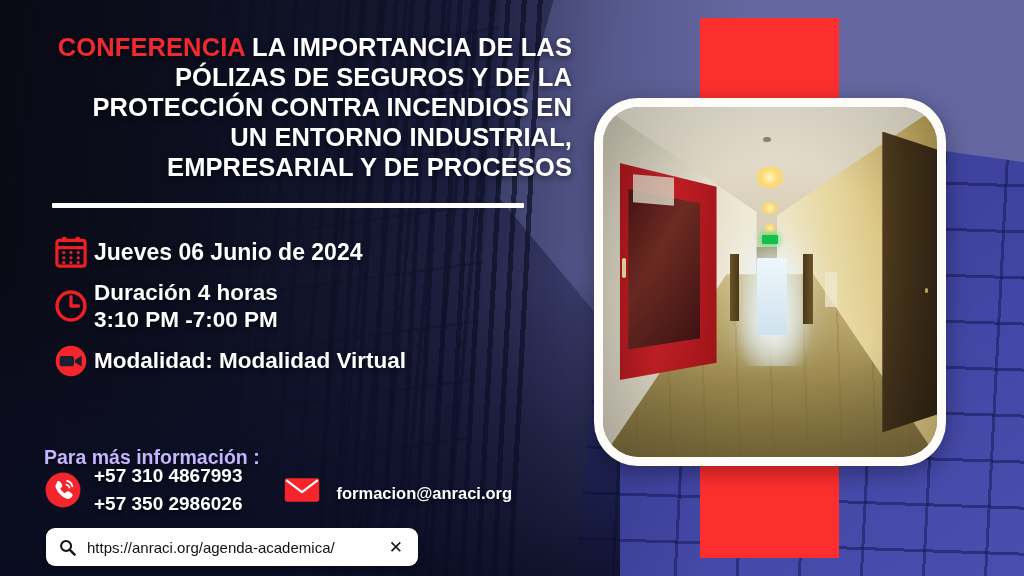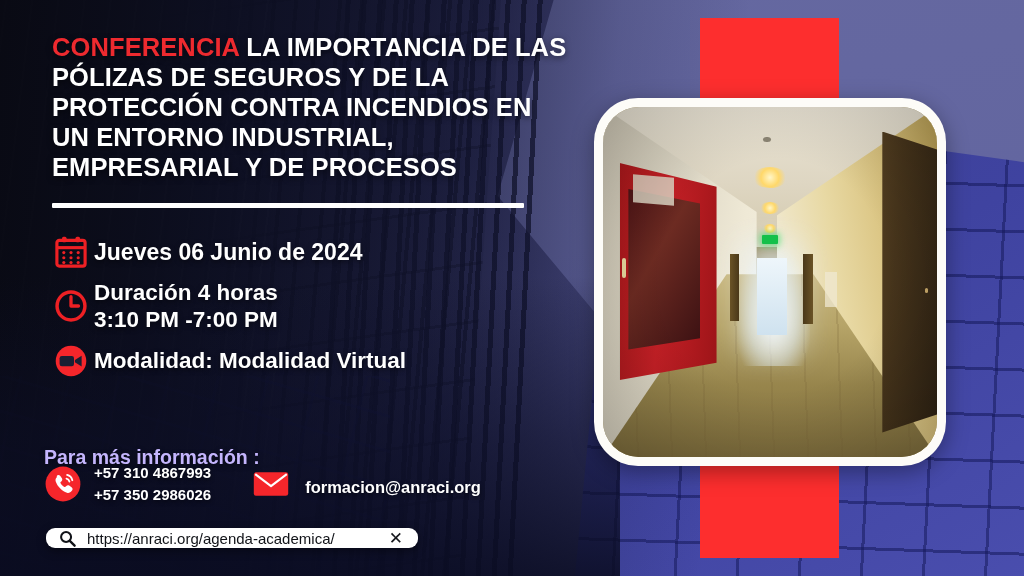--- a/index.html
+++ b/index.html
@@ -257,20 +257,21 @@
   
   .headline {
     position: absolute; left: 52px; top: 32px;
     width: 520px;
     font-size: 25.5px;
     font-weight: 700;
     line-height: 1.18;
     color: #ffffff;
     letter-spacing: .1px;
     text-shadow: 0 2px 6px rgba(0,0,0,.55);
+    text-align: right;
   }
   .headline .kw { color: #ee2a2f; }
 
   .rule {
     position: absolute; left: 52px; top: 203px;
     width: 472px; height: 5px;
     background: #ffffff;
     border-radius: 1px;
   }
 
@@ -296,35 +297,35 @@
     font-size: 19.5px;
     font-weight: 700;
     text-shadow: 0 2px 5px rgba(0,0,0,.5);
     margin-top: 28px;
   }
 
   .contacts { position: absolute; left: 44px; top: 462px; display: flex; align-items: center; }
   .contact-phone { display:flex; align-items:center; }
   .phone-nums {
     margin-left: 12px;
-    color:#fff; font-size:15px; font-weight:700; line-height:1.45;
+    color:#fff; font-size:19px; font-weight:700; line-height:1.45;
     text-shadow:0 2px 4px rgba(0,0,0,.5);
     white-space: pre-line;
   }
   .contact-email { display:flex; align-items:flex-end; margin-left: 42px; }
   .email-text {
     margin-left: 16px;
     color:#fff; font-size:16.5px; font-weight:700;
     text-shadow:0 2px 4px rgba(0,0,0,.5);
   }
 
   
   .url-bar {
     position: absolute; left: 46px; top: 528px;
-    width: 372px; height: 20px;
+    width: 372px; height: 38px;
     background: #ffffff;
     border-radius: 9px;
     display: flex; align-items: center;
     padding: 0 12px;
     box-shadow: 0 3px 10px rgba(0,0,0,.4);
   }
   .url-text {
     flex: 1;
     margin-left: 10px;
     color: #111318;

